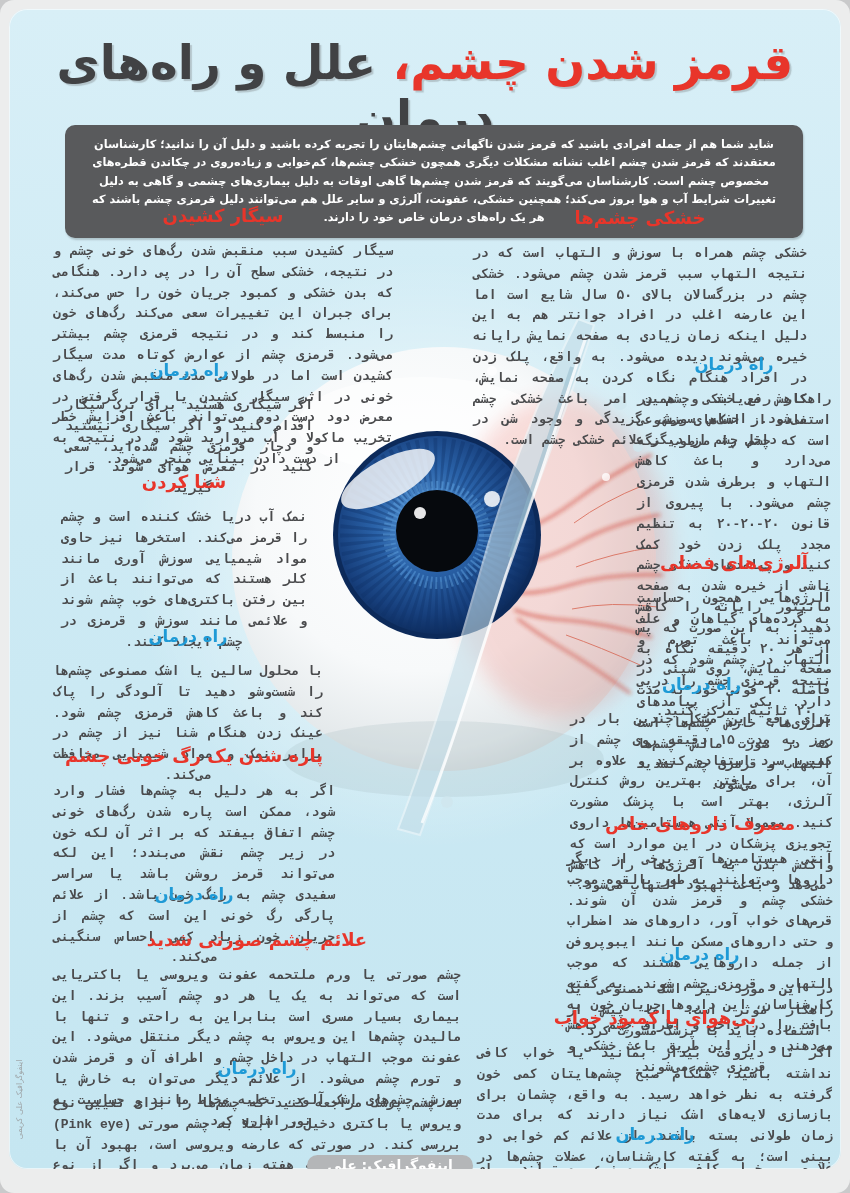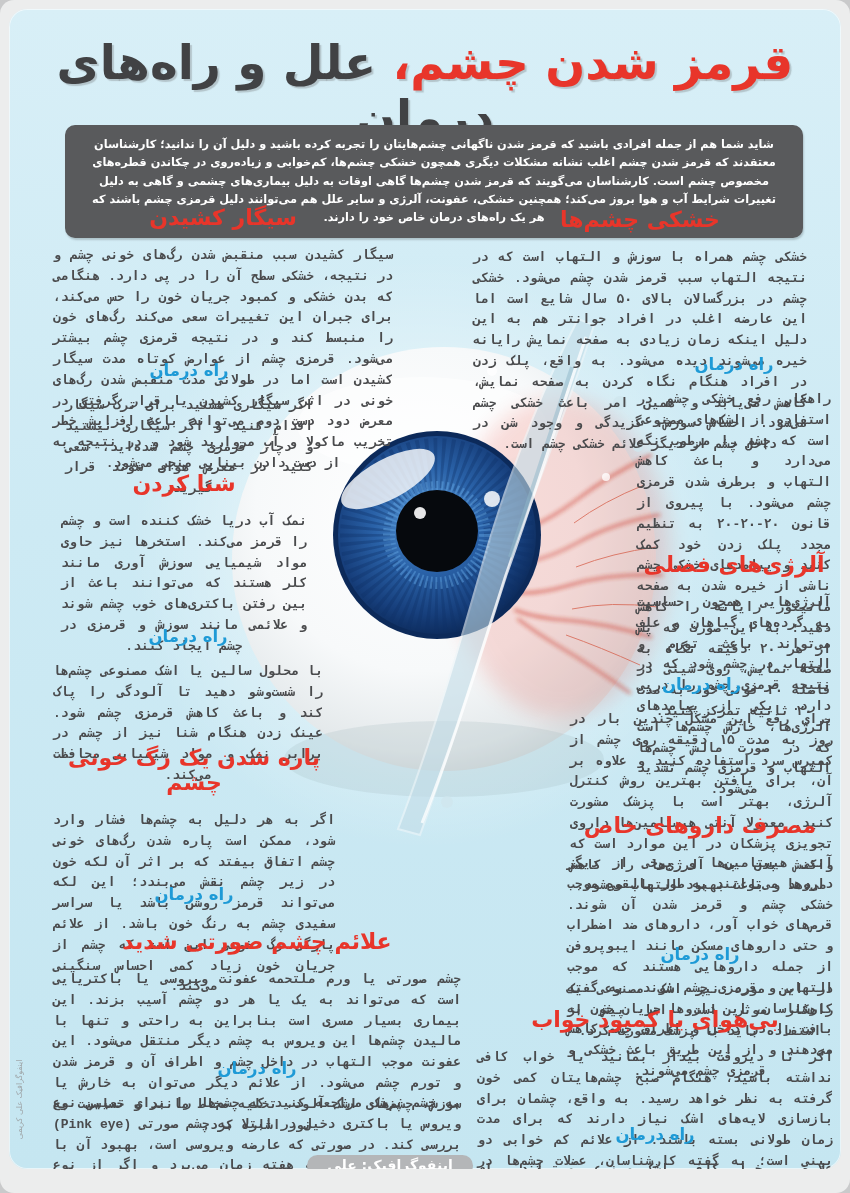--- a/index.html
+++ b/index.html
@@ -29,21 +29,21 @@
   #title .t-dark{color:#414244;}
   #intro{
     position:absolute;left:56px;top:116px;width:738px;box-sizing:border-box;
     background:#595a5c;border-radius:10px;color:#ffffff;
     padding:11px 20px;direction:rtl;text-align:center;
     font-size:11.3px;line-height:1.62;font-weight:bold;
     box-shadow:1px 2px 2px rgba(0,0,0,.18);
   }
   .sec{position:absolute;direction:rtl;}
   .sec h2{
-    margin:0 0 5px 0;text-align:center;font-size:22px;font-weight:bold;
+    margin:0 0 5px 0;text-align:center;font-size:18px;font-weight:bold;
   }
   .sec.cause h2{color:#e8352a;}
   .sec.treatment h2{color:#1e9ad6;font-size:16.5px;}
   .sec p{
     margin:16px;color:#4a4b4d;font-size:13px;line-height:1.6;
     text-align:justify;text-align-last:center;font-weight:bold;font-family:Liberation Mono, monospace;
   }
   #credit-badge{
     position:absolute;left:298px;top:1146px;width:166px;height:21px;
     background:#b4b6b8;border-radius:11px;color:#ffffff;

